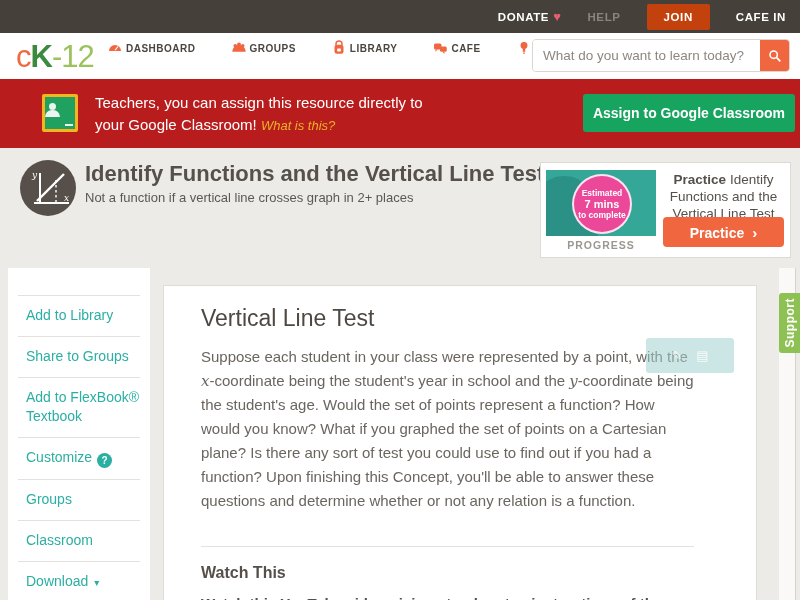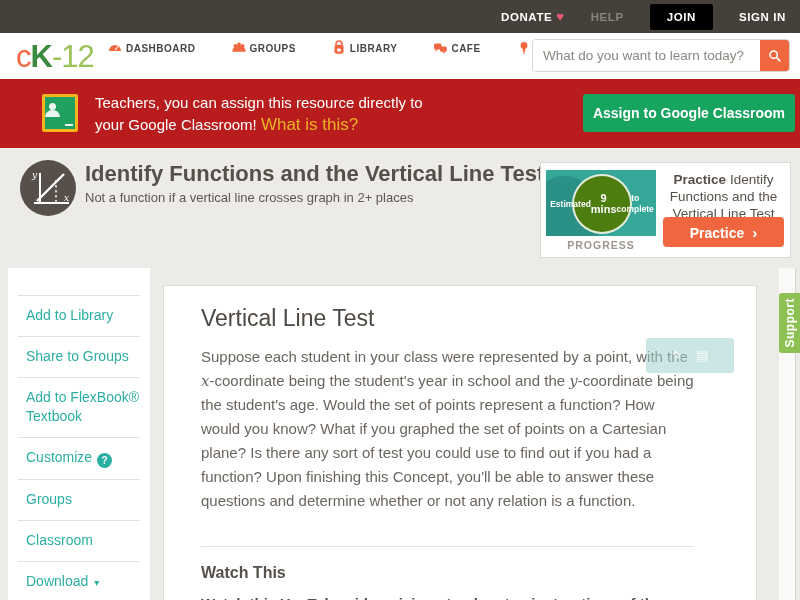--- a/index.html
+++ b/index.html
@@ -5,21 +5,21 @@
   html,body{margin:0;padding:0;}
   body{font-family:"Liberation Sans","DejaVu Sans",sans-serif;}
   #page{position:relative;width:800px;height:600px;overflow:hidden;background:#edebe7;}
 
   
   .topbar{position:absolute;left:0;top:0;width:800px;height:33px;background:#45403a;
           display:flex;align-items:center;justify-content:flex-end;gap:26px;padding-right:14px;box-sizing:border-box;}
   .topbar .tlink{color:#fff;font-size:11.5px;font-weight:bold;letter-spacing:.6px;cursor:pointer;}
   .topbar .muted{color:#8a847e;}
   .heart{color:#e85c72;font-size:13px;margin-left:4px;}
-  .join-btn{background:#000000;color:#fff;font-size:11.5px;font-weight:bold;letter-spacing:.6px;
+  .join-btn{background:#c2410c;color:#fff;font-size:11.5px;font-weight:bold;letter-spacing:.6px;
             padding:7px 17px;border-radius:2px;cursor:pointer;}
 
   
   .navbar{position:absolute;left:0;top:33px;width:800px;height:46px;background:#fff;border-bottom:5px solid #000000;}
   .logo{position:absolute;left:16px;top:6px;font-size:31px;letter-spacing:-1px;cursor:pointer;}
   .logo .c{color:#ef6941;}
   .logo .k{color:#3c8a3f;font-weight:bold;}
   .logo .num{color:#9cc25b;}
   .navitems{position:absolute;left:102px;top:4px;display:flex;gap:26px;}
   .navitem{display:flex;flex-direction:row;align-items:center;gap:2px;cursor:pointer;padding:2px 4px;}
@@ -33,39 +33,39 @@
   .search-btn{width:29px;background:#f0673f;border:0;display:flex;align-items:center;justify-content:center;cursor:pointer;}
 
   
   .banner{position:absolute;left:0;top:79px;width:800px;height:69px;background:#b91c1c;}
   .gc-icon{position:absolute;left:42px;top:15px;width:30px;height:32px;background:#21a15f;
            border:3px solid #f6b51c;border-radius:2px;}
   .gc-icon .head{position:absolute;left:4px;top:6px;width:7px;height:7px;border-radius:50%;background:#e9f5ee;}
   .gc-icon .body{position:absolute;left:0px;top:13px;width:15px;height:7px;border-radius:7px 7px 0 0;background:#e9f5ee;}
   .gc-icon .dash{position:absolute;right:2px;bottom:3px;width:8px;height:2px;background:#fff;opacity:.9;}
   .banner-text{position:absolute;left:95px;top:13px;color:#fff;font-size:15px;line-height:22px;}
-  .banner-link{color:#e8b427;cursor:pointer;font-size:17px;}
+  .banner-link{color:#e8b427;cursor:pointer;font-size:13px;font-style:italic;}
   .assign-btn{position:absolute;right:5px;top:15px;width:212px;height:38px;background:#17a45f;border:none;
               border-radius:3px;color:#fff;font-weight:bold;font-size:14px;cursor:pointer;
               font-family:"Liberation Sans",sans-serif;}
 
   
   .lesson-header{position:absolute;left:0;top:148px;width:800px;height:120px;background:#edebe7;}
   .lesson-icon{position:absolute;left:20px;top:12px;}
   .lh-title{position:absolute;left:85px;top:13px;font-size:22px;font-weight:bold;color:#56504a;}
   .lh-sub{position:absolute;left:85px;top:42px;font-size:13px;color:#5d5751;}
 
   
   .pcard{position:absolute;left:540px;top:14px;width:251px;height:96px;background:#fff;
          border:1px solid #ddd9d3;box-sizing:border-box;}
   .pimg{position:absolute;left:5px;top:7px;width:110px;height:66px;background:#35a799;overflow:hidden;}
   .pimg .head-sil{position:absolute;left:-18px;top:6px;width:70px;height:90px;background:#2b9187;
                   border-radius:50% 46% 0 0;}
-  .pcircle{position:absolute;left:26px;top:4px;width:56px;height:56px;border-radius:50%;background:#4d7c0f;
-           border:2px solid rgba(255,255,255,.85);display:flex;flex-direction:row;align-items:center;
+  .pcircle{position:absolute;left:26px;top:4px;width:56px;height:56px;border-radius:50%;background:#ec4899;
+           border:2px solid rgba(255,255,255,.85);display:flex;flex-direction:column;
            justify-content:center;color:#fff;text-align:center;line-height:11px;}
   .pcircle .s1{font-size:8.5px;font-weight:bold;}
   .pcircle .s2{font-size:11px;font-weight:bold;}
   .progress-label{position:absolute;left:5px;top:76px;width:110px;text-align:center;font-size:10.5px;
                   font-weight:bold;color:#9b968f;letter-spacing:1px;}
   .ptext{position:absolute;left:120px;top:8px;width:125px;text-align:center;font-size:13.5px;
          line-height:17px;color:#56504a;}
   .pbtn{position:absolute;left:122px;top:54px;width:121px;height:30px;background:#f0673f;border:none;
         border-radius:4px;color:#fff;font-weight:bold;font-size:14px;cursor:pointer;
         font-family:"Liberation Sans",sans-serif;}
@@ -101,21 +101,21 @@
 </style>
 </head>
 <body>
 
 <div id="page">
 
   <div class="topbar">
     <span class="tlink"><span>DONATE</span><span class="heart">♥</span></span>
     <span class="tlink muted">HELP</span>
     <span class="join-btn">JOIN</span>
-    <span class="tlink">SIGN IN</span>
+    <span class="tlink">CAFE IN</span>
   </div>
 
   <div class="navbar">
     <div class="logo"><span class="c">c</span><span class="k">K</span><span class="num">-12</span></div>
     <div class="navitems">
       <div class="navitem">
         <svg viewBox="0 0 24 24">
             <path d="M4 16a8 8 0 0 1 16 0z" fill="#f0673f"></path>
             <line x1="12" y1="15" x2="16" y2="10" stroke="#fff" stroke-width="1.6"></line>
           </svg>
@@ -192,21 +192,21 @@
       <text x="44" y="41" fill="#fff" font-size="9" font-style="italic" font-family="DejaVu Serif,serif">x</text>
     </svg>
     <div class="lh-title">Identify Functions and the Vertical Line Test</div>
     <div class="lh-sub">Not a function if a vertical line crosses graph in 2+ places</div>
 
     <div class="pcard">
       <div class="pimg">
         <div class="head-sil"></div>
         <div class="pcircle">
           <span class="s1">Estimated</span>
-          <span class="s2">9 mins</span>
+          <span class="s2">7 mins</span>
           <span class="s1">to complete</span>
         </div>
       </div>
       <div class="progress-label">PROGRESS</div>
       <div class="ptext"><b>Practice</b><span> Identify Functions and the Vertical Line Test</span></div>
       <button class="pbtn"><span>Practice</span><span class="arr">›</span></button>
     </div>
   </div>
 
   <div class="content">

